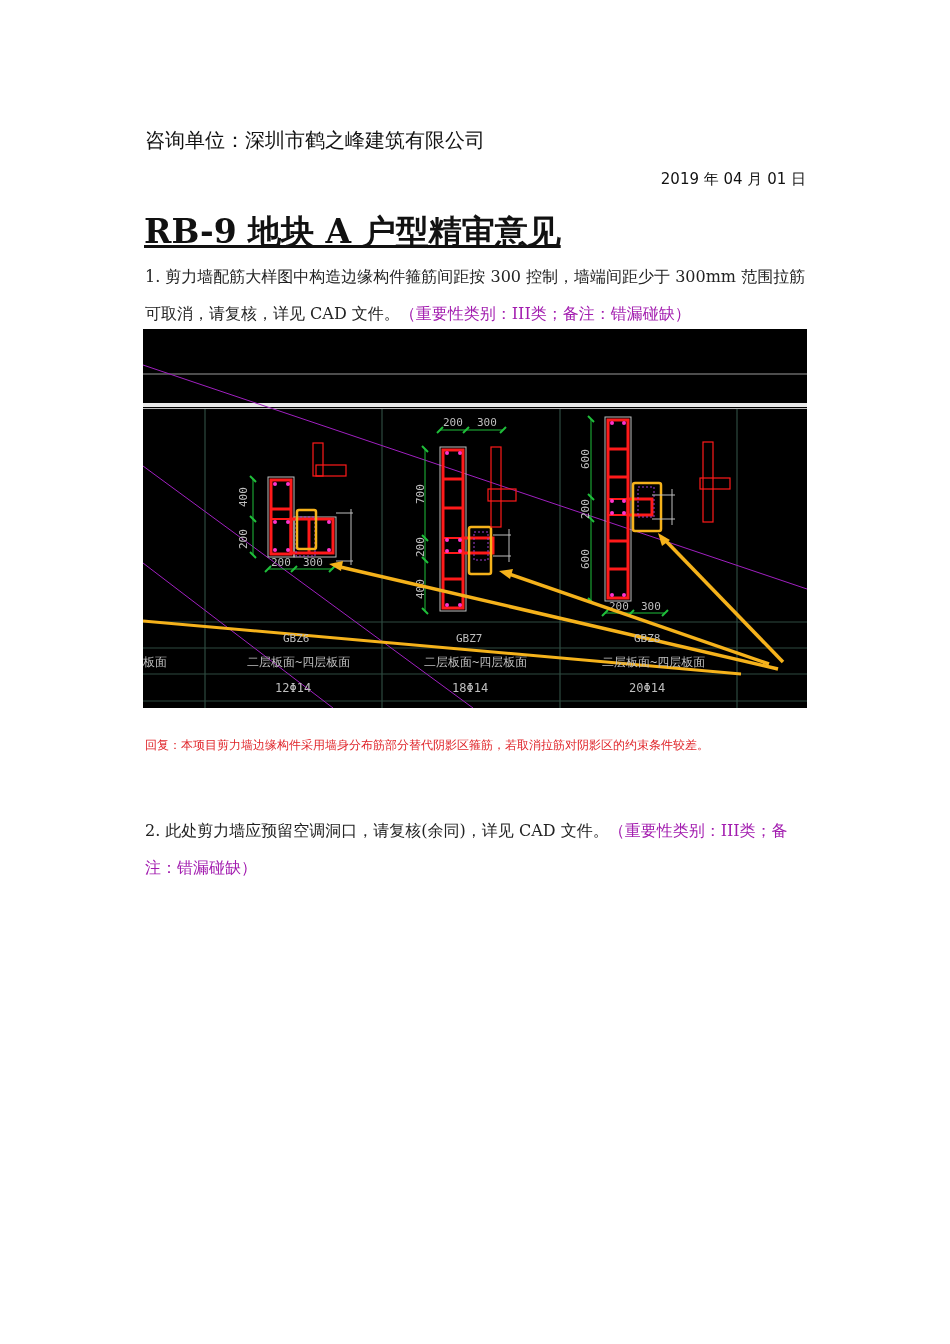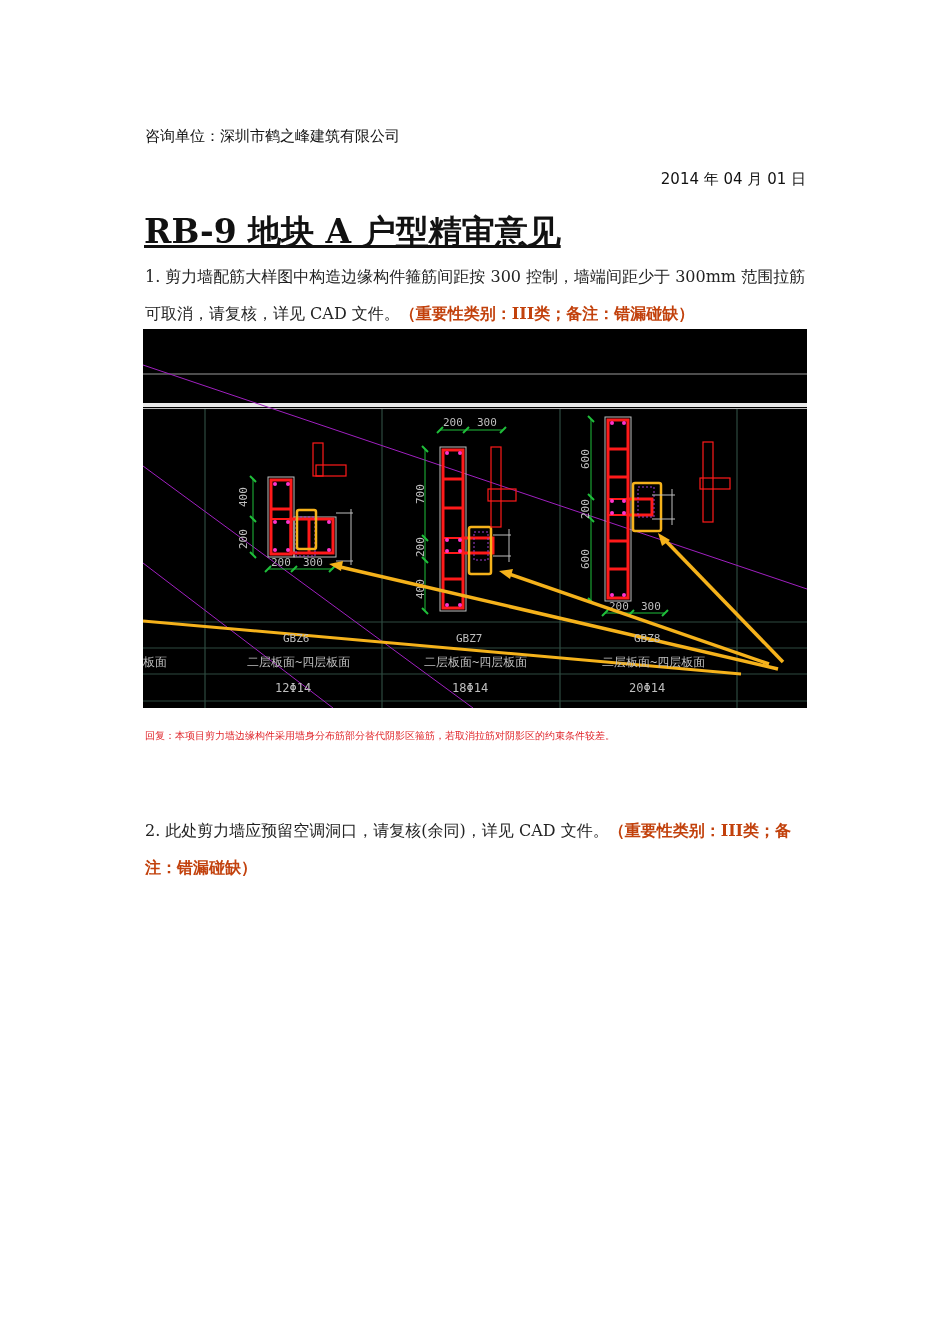--- a/index.html
+++ b/index.html
@@ -1,36 +1,36 @@
 <!DOCTYPE html>
 <html><head>
 <meta charset="utf-8">
 <style>
   html, body { margin: 0; padding: 0; background: #ffffff; }
   body { width: 950px; height: 1344px; position: relative; overflow: hidden;
          font-family: "DejaVu Serif", "Liberation Serif", serif; color: #222; }
   .abs { position: absolute; }
   .consult { left: 145px; top: 127px; font-family: "DejaVu Sans", "Liberation Sans", sans-serif;
-             font-size: 15px; color: #111; white-space: nowrap; text-align: center; }
+             font-size: 20px; color: #111; white-space: nowrap; text-align: center; }
   .date { right: 144px; top: 170px; font-family: "DejaVu Sans", "Liberation Sans", sans-serif;
           font-size: 15px; color: #111; white-space: nowrap; }
   .title { left: 144px; top: 210px; font-size: 33px; font-weight: bold; color: #111;
            white-space: nowrap; letter-spacing: 0px; text-decoration: underline; }
   .para { left: 145px; width: 664px; font-size: 16px; line-height: 37px; color: #222; }
-  .para .note { color: #c2410c; font-weight: bold; }
-  .reply { left: 145px; top: 727px; width: 664px; font-size: 10px; line-height: 17px; color: #e0262b; }
+  .para .note { color: #a21caf; }
+  .reply { left: 145px; top: 727px; width: 664px; font-size: 12px; line-height: 36px; color: #e0262b; }
   .cad { left: 143px; top: 329px; width: 664px; height: 379px; background: #000; overflow: hidden; }
   .cad svg { display: block; }
   .cad-text { font-family: "DejaVu Sans Mono", "Liberation Mono", monospace; fill: #bfbfbf; }
 </style>
 </head>
 <body>
 
 <div class="abs consult">咨询单位：深圳市鹤之峰建筑有限公司</div>
-<div class="abs date">2014 年 04 月 01 日</div>
+<div class="abs date">2019 年 04 月 01 日</div>
 
 <div class="abs title">RB-9 地块 A 户型精审意见</div>
 
 <div class="abs para" style="top:258px;">
   <span>1.</span>
   <span>剪力墙配筋大样图中构造边缘构件箍筋间距按 300 控制，墙端间距少于 300mm 范围拉筋可取消，请复核，详见 CAD 文件。</span><span class="note">（重要性类别：III类；备注：错漏碰缺）</span>
 </div>
 
 <div class="abs cad">
   <svg width="664" height="379" viewBox="0 0 664 379">

